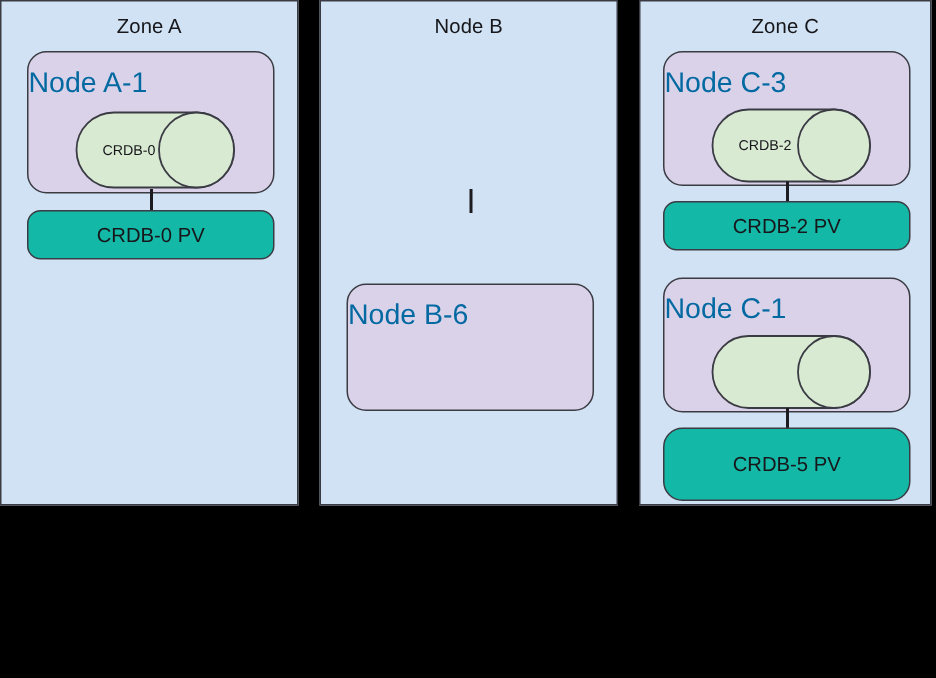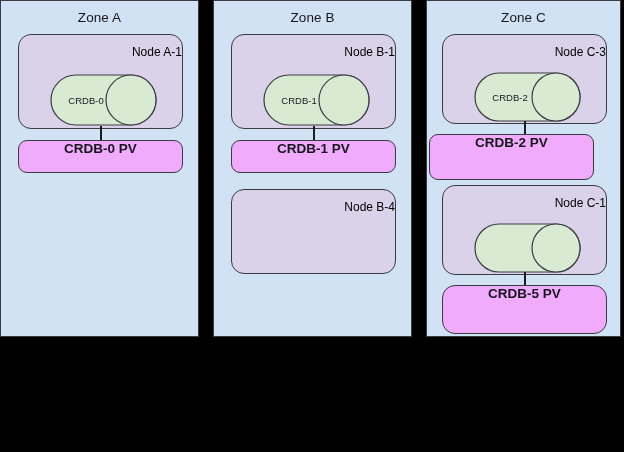--- a/index.html
+++ b/index.html
@@ -3,23 +3,23 @@
 <meta charset="utf-8">
 <style>
   html,body{margin:0;padding:0;background:#000;}
   body{width:624px;height:452px;overflow:hidden;font-family:"Liberation Sans",sans-serif;}
   .canvas{position:relative;width:624px;height:452px;background:#000;}
 
   .zone{position:absolute;background:#d0e2f3;border:1.5px solid #3b3b44;box-sizing:border-box;}
   .zone-title{position:absolute;left:0;right:0;top:9px;text-align:center;font-size:13.5px;color:#17171b;letter-spacing:.1px;}
 
   .node{position:absolute;background:#d9d2e9;border:1.2px solid #3b3b44;border-radius:13px;box-sizing:border-box;}
-  .node-title{position:absolute;left:0;right:0;top:10px;text-align:right;font-size:12px;color:#000000;}
+  .node-title{position:absolute;left:0;right:0;top:10px;text-align:left;font-size:19px;color:#0369a1;}
 
-  .pv{position:absolute;background:#f0abfc;border:1.2px solid #3b3b44;border-radius:9px;box-sizing:border-box;display:flex;align-items:flex-start;justify-content:center;font-weight:bold;}
+  .pv{position:absolute;background:#14b8a6;border:1.2px solid #3b3b44;border-radius:9px;box-sizing:border-box;display:flex;align-items:center;justify-content:center;}
   .pv-label{font-size:13.5px;color:#17171b;}
 
   .cyl{position:absolute;}
   .cyl svg{display:block;overflow:visible;}
   .cyl-label{position:absolute;top:0;left:0;height:100%;display:flex;align-items:center;justify-content:center;font-size:9.5px;color:#17171b;pointer-events:none;}
 
   .conn{position:absolute;background:#1b1b20;width:1.6px;}
 </style>
 </head>
 <body>
@@ -41,61 +41,48 @@
     </div>
 
     <div class="conn" style="left:99px;top:125px;height:16px;"></div>
 
     <div class="pv" style="left:17px;top:139px;width:165px;height:33px;">
       <span class="pv-label">CRDB-0 PV</span>
     </div>
   </div>
 
   <div class="zone" style="left:213px;top:0px;width:199px;height:337px;">
-    <div class="zone-title">Zone B</div>
+    <div class="zone-title">Node B</div>
 
-    <div class="node" style="left:17px;top:33px;width:165px;height:95px;">
-      <div class="node-title">Node B-1</div>
-      <div class="cyl" style="left:31px;top:39px;width:107px;height:52px;">
-        <svg width="107" height="52" viewBox="0 0 107 52">
-          <path d="M 26 1 L 81 1 A 25 25 0 0 1 81 51 L 26 51 A 25 25 0 0 1 26 1 Z" fill="#d9ead3" stroke="#3b3b44" stroke-width="1.2"></path>
-          <ellipse cx="81" cy="26" rx="25" ry="25" fill="#d9ead3" stroke="#3b3b44" stroke-width="1.2"></ellipse>
-        </svg>
-        <div class="cyl-label" style="width:72px;">CRDB-1</div>
-      </div>
-    </div>
 
     <div class="conn" style="left:99px;top:125px;height:16px;"></div>
 
-    <div class="pv" style="left:17px;top:139px;width:165px;height:33px;">
-      <span class="pv-label">CRDB-1 PV</span>
-    </div>
 
     <div class="node" style="left:17px;top:188px;width:165px;height:85px;">
-      <div class="node-title">Node B-4</div>
+      <div class="node-title">Node B-6</div>
     </div>
   </div>
 
   <div class="zone" style="left:426px;top:0px;width:195px;height:337px;">
     <div class="zone-title">Zone C</div>
 
     <div class="node" style="left:15px;top:33px;width:165px;height:90px;">
       <div class="node-title">Node C-3</div>
       <div class="cyl" style="left:31px;top:37px;width:107px;height:50px;">
         <svg width="107" height="50" viewBox="0 0 107 50">
           <path d="M 25 1 L 82 1 A 24 24 0 0 1 82 49 L 25 49 A 24 24 0 0 1 25 1 Z" fill="#d9ead3" stroke="#3b3b44" stroke-width="1.2"></path>
           <ellipse cx="82" cy="25" rx="24" ry="24" fill="#d9ead3" stroke="#3b3b44" stroke-width="1.2"></ellipse>
         </svg>
         <div class="cyl-label" style="width:72px;">CRDB-2</div>
       </div>
     </div>
 
     <div class="conn" style="left:97px;top:120px;height:15px;"></div>
 
-    <div class="pv" style="left:2px;top:133px;width:165px;height:46px;">
+    <div class="pv" style="left:15px;top:133px;width:165px;height:33px;">
       <span class="pv-label">CRDB-2 PV</span>
     </div>
 
     <div class="node" style="left:15px;top:184px;width:165px;height:90px;">
       <div class="node-title">Node C-1</div>
       <div class="cyl" style="left:31px;top:37px;width:107px;height:50px;">
         <svg width="107" height="50" viewBox="0 0 107 50">
           <path d="M 25 1 L 82 1 A 24 24 0 0 1 82 49 L 25 49 A 24 24 0 0 1 25 1 Z" fill="#d9ead3" stroke="#3b3b44" stroke-width="1.2"></path>
           <ellipse cx="82" cy="25" rx="24" ry="24" fill="#d9ead3" stroke="#3b3b44" stroke-width="1.2"></ellipse>
         </svg>

